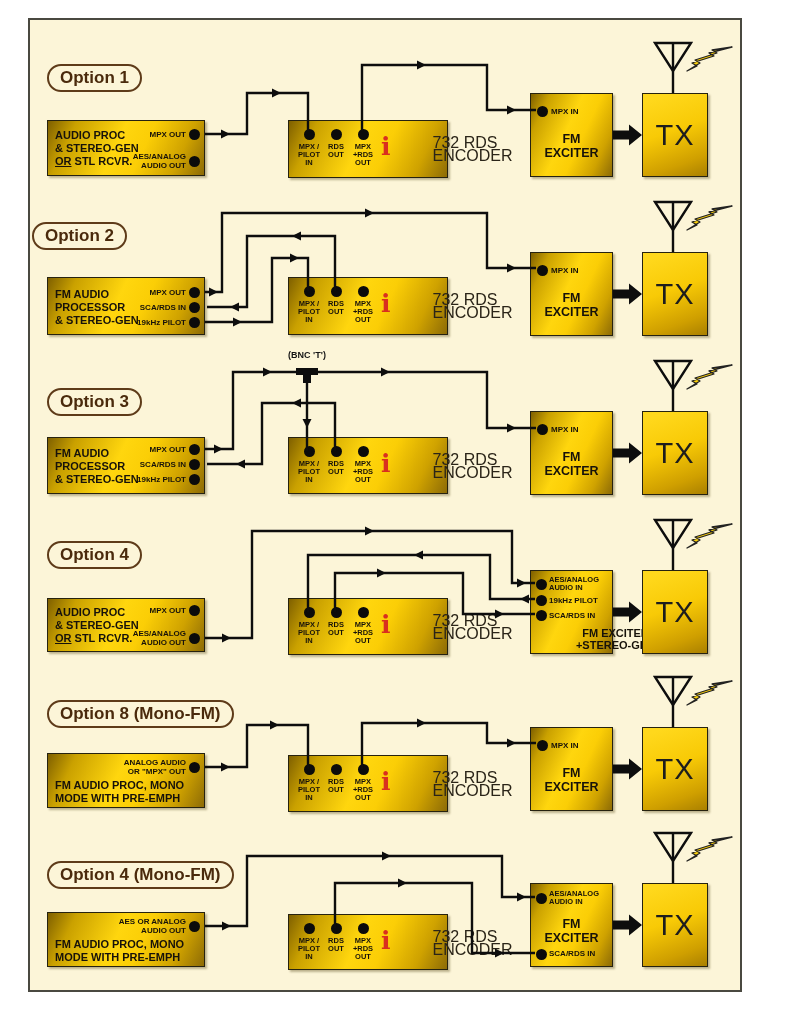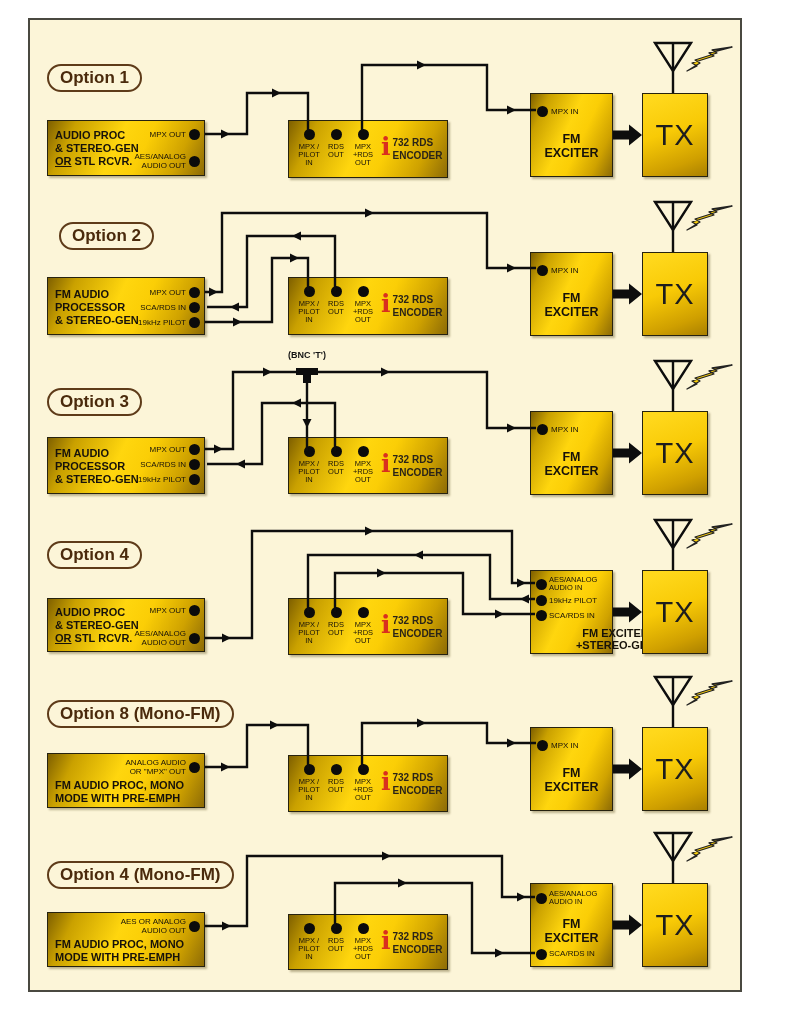--- a/index.html
+++ b/index.html
@@ -13,46 +13,46 @@
   .tx{background:linear-gradient(160deg,#ffd81c 8%,#f8ca06 45%,#cf9f00 80%,#aa8000 100%);
       display:flex;align-items:center;justify-content:center;}
   .txlabel{font-size:29px;letter-spacing:1px;color:#1d1d1d;}
   .pill{position:absolute;border:2px solid #5e3b19;border-radius:15px;padding:2px 11px;
         font-weight:bold;font-size:17px;color:#4a2a0c;background:#FCF5D8;white-space:nowrap;}
   .btitle{position:absolute;font-weight:bold;font-size:11px;line-height:13px;
           color:#17120a;white-space:nowrap;}
   .u{text-decoration:underline;}
   .pre{white-space:pre;}
   .dot{position:absolute;width:11px;height:11px;border-radius:50%;background:#0b0b0b;}
-  .plabel{position:absolute;font-weight:normal;font-size:8px;line-height:8.5px;
+  .plabel{position:absolute;font-weight:bold;font-size:8px;line-height:8.5px;
           color:#17120a;white-space:nowrap;}
   .r{text-align:right;}
   .c{text-align:center;white-space:normal;font-size:7.5px;line-height:8px;}
   .extitle{position:absolute;left:0;width:100%;text-align:center;font-weight:bold;
            font-size:12.5px;line-height:14px;color:#17120a;}
   .extitle.small{font-size:11px;line-height:12px;padding-left:44px;}
   .brand{position:absolute;display:flex;align-items:flex-start;gap:2px;}
   .ilogo{font-family:"DejaVu Serif",serif;font-weight:bold;font-size:25px;line-height:23px;color:#d92f1f;}
-  .bname{font-weight:bold;font-size:10px;line-height:12.5px;color:#2a2418;padding-top:2px;}
+  .bname{font-weight:normal;font-size:16px;line-height:12.5px;color:#2a2418;padding-top:2px;margin-left:40px;}
   .bnc{position:absolute;font-weight:bold;font-size:9px;color:#141414;text-align:center;}
   svg.overlay{position:absolute;left:0;top:0;pointer-events:none;}
   .wire{fill:none;stroke:#0d0d0d;stroke-width:2.4px;}
   .ah{fill:#0d0d0d;stroke:none;}
   .ant{stroke:#0d0d0d;stroke-width:2.4px;fill:none;}
   .bolt{fill:#ffd30a;stroke:#222;stroke-width:1.3px;stroke-linejoin:round;}
   .thick{fill:#0d0d0d;}
   .tj{fill:#0d0d0d;}
 </style>
 </head>
 <body>
 
 <div class="panel"></div>
 
 <div class="pill" style="left:47px;top:64px"><span>Option 1</span></div>
-<div class="pill" style="left:59px;top:222px"><span>Option 2</span></div>
+<div class="pill" style="left:32px;top:222px"><span>Option 2</span></div>
 <div class="pill" style="left:47px;top:388px"><span>Option 3</span></div>
 <div class="pill" style="left:47px;top:541px"><span>Option 4</span></div>
 <div class="pill" style="left:47px;top:700px"><span>Option 8 (Mono-FM)</span></div>
 <div class="pill" style="left:47px;top:861px"><span>Option 4 (Mono-FM)</span></div>
 
 <div class="bnc" style="left:267px;top:350px;width:80px">(BNC 'T')</div>
 
 <div class="blk" style="left:47px;top:120px;width:158px;height:56px">
   <div class="btitle" style="left:7px;top:8px">
     <div>AUDIO PROC</div>

